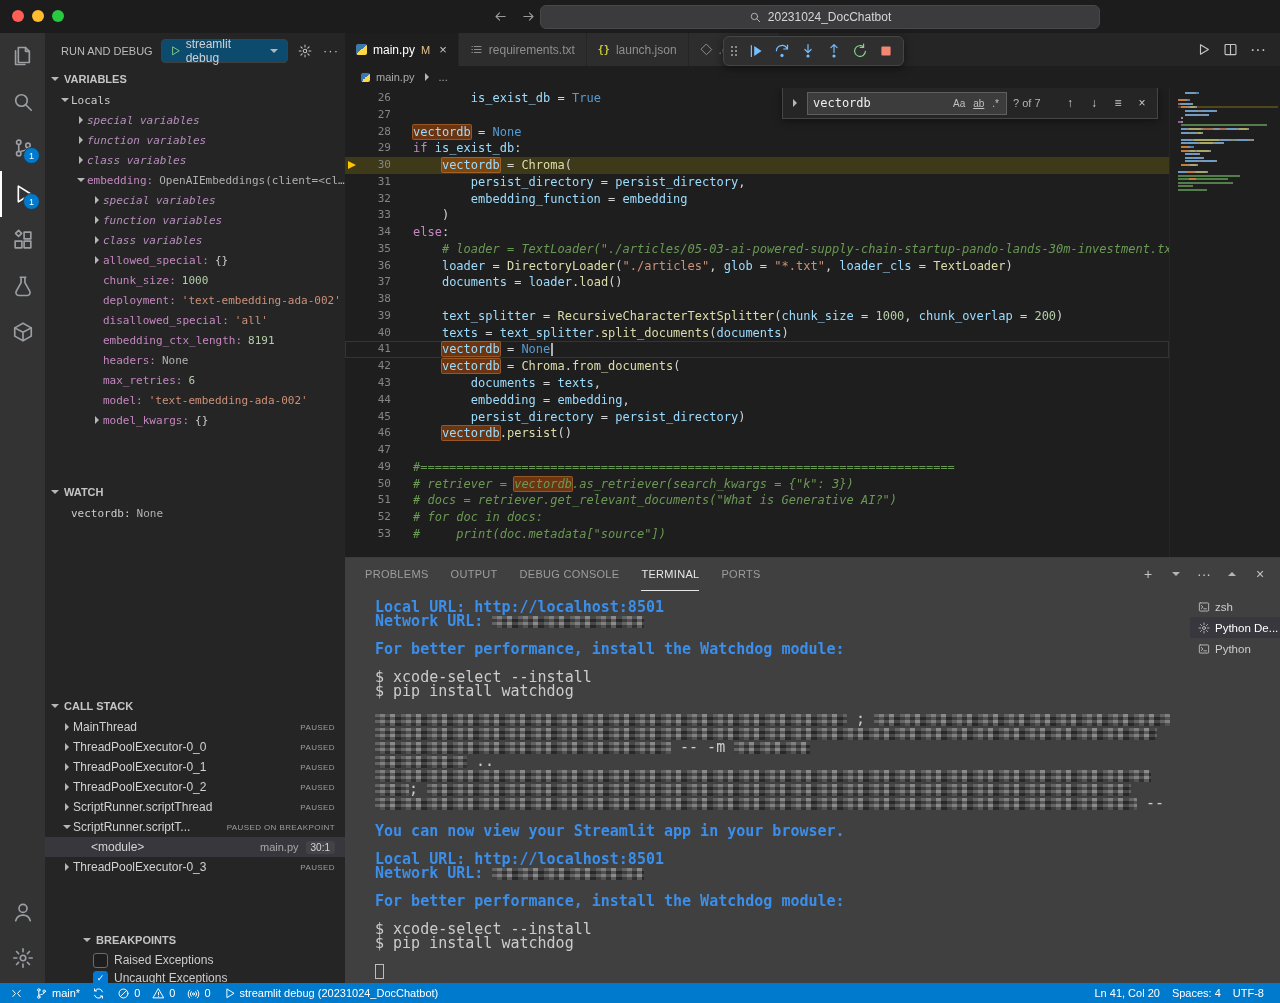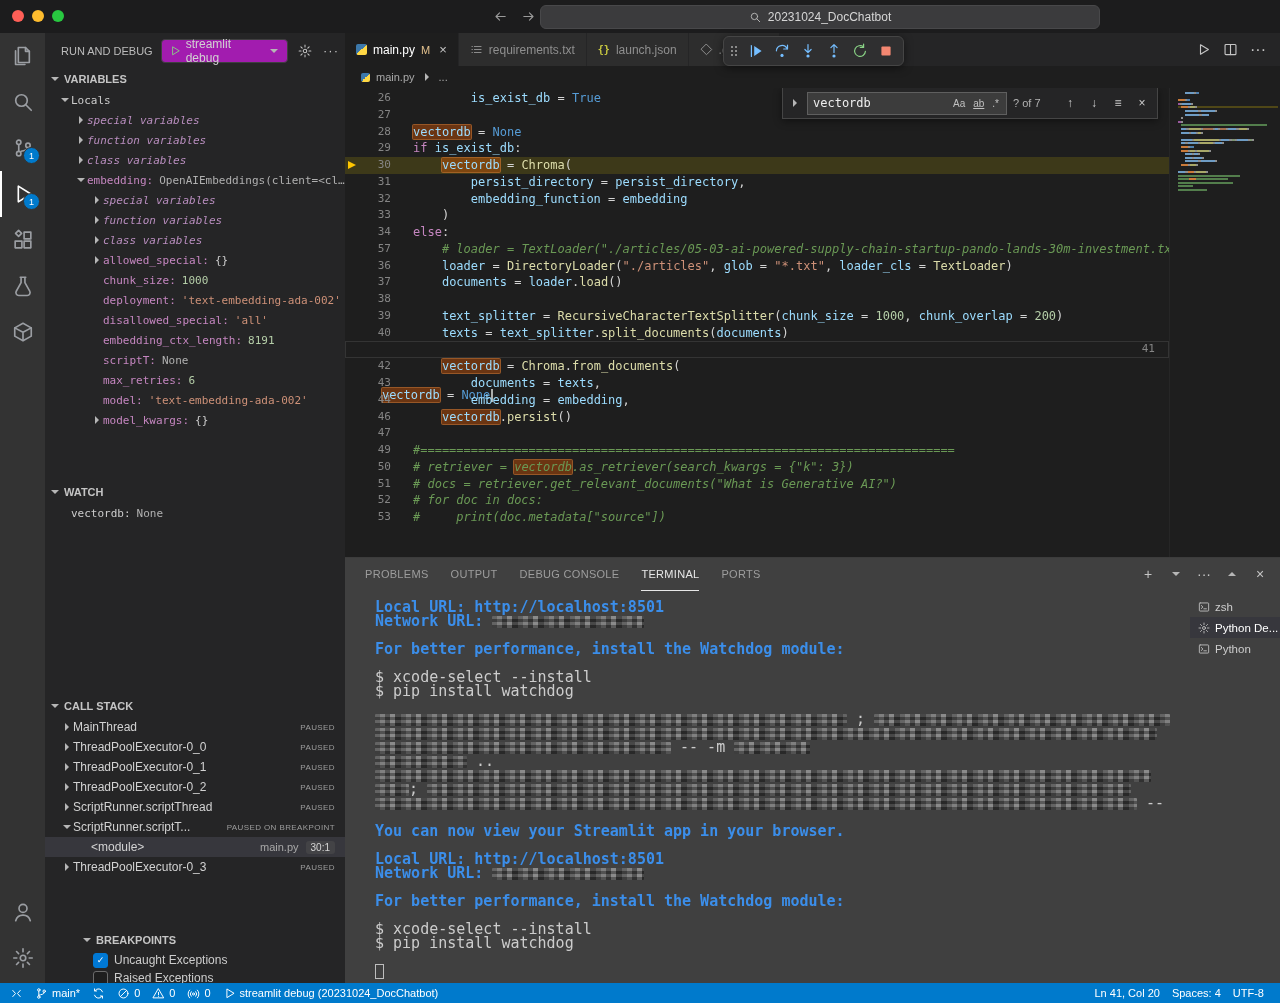--- a/index.html
+++ b/index.html
@@ -21,21 +21,21 @@
   #activitybar{position:absolute;left:0;top:33px;width:45px;bottom:20px;background:#333333;display:flex;flex-direction:column;}
   .ab-item{height:46px;display:flex;align-items:center;justify-content:center;position:relative;color:#9b9ea3;}
   .ab-item.active{color:#ffffff;box-shadow:inset 2px 0 0 #ffffff;}
   .ab-badge{position:absolute;right:5px;bottom:7px;min-width:15px;height:15px;background:#007acc;color:#fff;border-radius:50%;font-size:9px;display:flex;align-items:center;justify-content:center;border:1px solid #333;}
   #ab-bottom{margin-top:auto;padding-bottom:2px;}
 
   
   #sidebar{position:absolute;left:45px;top:33px;width:300px;bottom:20px;background:#252526;color:#cccccc;display:flex;flex-direction:column;overflow:hidden;}
   .sb-header{height:35px;flex:0 0 35px;display:flex;align-items:center;padding:0 6px 0 16px;gap:8px;}
   .sb-title{font-size:11px;color:#bcbcbc;white-space:nowrap;}
-  .run-pill{height:22px;background:#a21caf;border:1px solid #3f3f40;border-radius:4px;display:flex;align-items:center;gap:5px;padding:0 7px;font-size:12px;color:#d2d2d2;}
+  .run-pill{height:22px;background:#0c4a6e;border:1px solid #3f3f40;border-radius:4px;display:flex;align-items:center;gap:5px;padding:0 7px;font-size:12px;color:#d2d2d2;}
   .run-pill .playico{color:#89d185;display:flex;}
   .hdr-ico{color:#c5c5c5;display:flex;align-items:center;justify-content:center;width:20px;height:20px;}
   .dots{font-size:13px;letter-spacing:1px;color:#c5c5c5;}
 
   .section{overflow:hidden;display:flex;flex-direction:column;}
   #sec-vars{height:374px;flex:0 0 374px;}
   #sec-watch{height:214px;flex:0 0 214px;margin-top:39px;}
   #sec-stack{height:234px;flex:0 0 234px;}
   #sec-bp{flex:1;padding-left:32px;}
   .sec-h{height:22px;flex:0 0 22px;display:flex;align-items:center;gap:3px;padding-left:4px;font-size:11px;font-weight:bold;color:#c5c5c5;}
@@ -90,21 +90,21 @@
 
   #breadcrumb{height:22px;flex:0 0 22px;background:#1e1e1e;display:flex;align-items:center;gap:6px;padding-left:16px;font-size:11px;color:#a9a9a9;}
   #breadcrumb .pyicon{width:9px;height:9px;}
 
   #codewrap{flex:1;display:flex;position:relative;background:#1e1e1e;overflow:hidden;}
   #code{flex:1;padding-top:2px;font-family:"DejaVu Sans Mono",monospace;font-size:12px;line-height:16.78px;overflow:hidden;}
   .cl{display:flex;height:16.78px;white-space:pre;position:relative;}
   .cl .gut{flex:0 0 46px;text-align:right;padding-right:14px;color:#858585;font-size:11px;position:relative;}
   .cl.dbg{background:rgba(255,228,0,.14);}
   .cl.dbg .gut,{color:#c6c6c6;}
-  .cl.cur{box-shadow:inset 0 0 0 1px rgba(255,255,255,.10);flex-direction:column;}
+  .cl.cur{box-shadow:inset 0 0 0 1px rgba(255,255,255,.10);}
   .dbg-arrow{position:absolute;left:3px;top:4px;width:0;height:0;border-left:8px solid #ffc600;border-top:4.5px solid transparent;border-bottom:4.5px solid transparent;}
   .ltxt{padding-left:8px;white-space:pre;}
   .tk-v{color:#9cdcfe}.tk-o{color:#d4d4d4}.tk-k{color:#569cd6}.tk-p{color:#c586c0}
   .tk-f{color:#dcdcaa}.tk-s{color:#ce9178}.tk-n{color:#b5cea8}
   .tk-m{color:#6a9955;font-style:italic}
   .tk-ws{color:#d4d4d4}
   .match{background:rgba(234,92,0,.38);box-shadow:0 0 0 1px rgba(216,118,44,.65);border-radius:1px;}
   .caret{display:inline-block;width:1.5px;height:13px;background:#aeafad;vertical-align:middle;margin-left:1px;}
 
   #minimap{flex:0 0 100px;padding:4px 2px 0 8px;border-left:1px solid rgba(255,255,255,.04);overflow:hidden;}
@@ -330,21 +330,21 @@
             <span class="vname">disallowed_special:</span>
             <span class="vval str">'all'</span>
           </div>
           <div class="trow lvl3">
             <span class="chev"></span>
             <span class="vname">embedding_ctx_length:</span>
             <span class="vval num">8191</span>
           </div>
           <div class="trow lvl3">
             <span class="chev"></span>
-            <span class="vname">scriptT:</span>
+            <span class="vname">headers:</span>
             <span class="vval dim">None</span>
           </div>
           <div class="trow lvl3">
             <span class="chev"></span>
             <span class="vname">max_retries:</span>
             <span class="vval num">6</span>
           </div>
           <div class="trow lvl3">
             <span class="chev"></span>
             <span class="vname">model:</span>
@@ -422,26 +422,26 @@
         </div>
     </div>
 
     <div class="section" id="sec-bp">
       <div class="sec-h">
         <span class="chev d"></span>
         <span>BREAKPOINTS</span>
       </div>
       <div id="bp-rows">
           <div class="bp-row">
+            <span class="bp-box"></span>
+            <span class="bp-label">Raised Exceptions</span>
+          </div>
+          <div class="bp-row">
             <span class="bp-box on"></span>
             <span class="bp-label">Uncaught Exceptions</span>
-          </div>
-          <div class="bp-row">
-            <span class="bp-box"></span>
-            <span class="bp-label">Raised Exceptions</span>
           </div>
           <div class="bp-row">
             <span class="bp-box"></span>
             <span class="bp-label">User Uncaught TextLoader</span>
           </div>
           <div class="bp-row">
             <span class="bp-dot"></span>
             <span class="bp-box on"></span>
             <span class="bp-label">main.py</span>
             <span class="bp-badge">30</span>
@@ -549,30 +549,31 @@
       <div id="code">
           <div class="cl"><span class="gut">26</span><span class="ltxt"><span class="tk-ws">        </span><span class="tk-v">is_exist_db</span><span class="tk-o"> = </span><span class="tk-k">True</span></span></div>
           <div class="cl"><span class="gut">27</span><span class="ltxt"></span></div>
           <div class="cl"><span class="gut">28</span><span class="ltxt"><span class="tk-v match">vectordb</span><span class="tk-o"> = </span><span class="tk-k">None</span></span></div>
           <div class="cl"><span class="gut">29</span><span class="ltxt"><span class="tk-p">if</span><span class="tk-o"> </span><span class="tk-v">is_exist_db</span><span class="tk-o">:</span></span></div>
           <div class="cl dbg"><span class="gut">30<span class="dbg-arrow"></span></span><span class="ltxt"><span class="tk-ws">    </span><span class="tk-v match">vectordb</span><span class="tk-o"> = </span><span class="tk-f">Chroma</span><span class="tk-o">(</span></span></div>
           <div class="cl"><span class="gut">31</span><span class="ltxt"><span class="tk-ws">        </span><span class="tk-v">persist_directory</span><span class="tk-o"> = </span><span class="tk-v">persist_directory</span><span class="tk-o">,</span></span></div>
           <div class="cl"><span class="gut">32</span><span class="ltxt"><span class="tk-ws">        </span><span class="tk-v">embedding_function</span><span class="tk-o"> = </span><span class="tk-v">embedding</span></span></div>
           <div class="cl"><span class="gut">33</span><span class="ltxt"><span class="tk-ws">    </span><span class="tk-o">)</span></span></div>
           <div class="cl"><span class="gut">34</span><span class="ltxt"><span class="tk-p">else</span><span class="tk-o">:</span></span></div>
-          <div class="cl"><span class="gut">57</span><span class="ltxt"><span class="tk-ws">    </span><span class="tk-m"># loader = TextLoader("./articles/05-03-ai-powered-supply-chain-startup-pando-lands-30m-investment.txt")</span></span></div>
+          <div class="cl"><span class="gut">35</span><span class="ltxt"><span class="tk-ws">    </span><span class="tk-m"># loader = TextLoader("./articles/05-03-ai-powered-supply-chain-startup-pando-lands-30m-investment.txt")</span></span></div>
           <div class="cl"><span class="gut">36</span><span class="ltxt"><span class="tk-ws">    </span><span class="tk-v">loader</span><span class="tk-o"> = </span><span class="tk-f">DirectoryLoader</span><span class="tk-o">(</span><span class="tk-s">"./articles"</span><span class="tk-o">, </span><span class="tk-v">glob</span><span class="tk-o"> = </span><span class="tk-s">"*.txt"</span><span class="tk-o">, </span><span class="tk-v">loader_cls</span><span class="tk-o"> = </span><span class="tk-f">TextLoader</span><span class="tk-o">)</span></span></div>
           <div class="cl"><span class="gut">37</span><span class="ltxt"><span class="tk-ws">    </span><span class="tk-v">documents</span><span class="tk-o"> = </span><span class="tk-v">loader</span><span class="tk-o">.</span><span class="tk-f">load</span><span class="tk-o">()</span></span></div>
           <div class="cl"><span class="gut">38</span><span class="ltxt"></span></div>
           <div class="cl"><span class="gut">39</span><span class="ltxt"><span class="tk-ws">    </span><span class="tk-v">text_splitter</span><span class="tk-o"> = </span><span class="tk-f">RecursiveCharacterTextSplitter</span><span class="tk-o">(</span><span class="tk-v">chunk_size</span><span class="tk-o"> = </span><span class="tk-n">1000</span><span class="tk-o">, </span><span class="tk-v">chunk_overlap</span><span class="tk-o"> = </span><span class="tk-n">200</span><span class="tk-o">)</span></span></div>
           <div class="cl"><span class="gut">40</span><span class="ltxt"><span class="tk-ws">    </span><span class="tk-v">texts</span><span class="tk-o"> = </span><span class="tk-v">text_splitter</span><span class="tk-o">.</span><span class="tk-f">split_documents</span><span class="tk-o">(</span><span class="tk-v">documents</span><span class="tk-o">)</span></span></div>
           <div class="cl cur"><span class="gut">41</span><span class="ltxt"><span class="tk-ws">    </span><span class="tk-v match">vectordb</span><span class="tk-o"> = </span><span class="tk-k">None</span><span class="caret"></span></span></div>
           <div class="cl"><span class="gut">42</span><span class="ltxt"><span class="tk-ws">    </span><span class="tk-v match">vectordb</span><span class="tk-o"> = </span><span class="tk-f">Chroma</span><span class="tk-o">.</span><span class="tk-f">from_documents</span><span class="tk-o">(</span></span></div>
           <div class="cl"><span class="gut">43</span><span class="ltxt"><span class="tk-ws">        </span><span class="tk-v">documents</span><span class="tk-o"> = </span><span class="tk-v">texts</span><span class="tk-o">,</span></span></div>
           <div class="cl"><span class="gut">44</span><span class="ltxt"><span class="tk-ws">        </span><span class="tk-v">embedding</span><span class="tk-o"> = </span><span class="tk-v">embedding</span><span class="tk-o">,</span></span></div>
+          <div class="cl"><span class="gut">45</span><span class="ltxt"><span class="tk-ws">        </span><span class="tk-v">persist_directory</span><span class="tk-o"> = </span><span class="tk-v">persist_directory</span><span class="tk-o">)</span></span></div>
           <div class="cl"><span class="gut">46</span><span class="ltxt"><span class="tk-ws">    </span><span class="tk-v match">vectordb</span><span class="tk-o">.</span><span class="tk-f">persist</span><span class="tk-o">()</span></span></div>
           <div class="cl"><span class="gut">47</span><span class="ltxt"></span></div>
           <div class="cl"><span class="gut">49</span><span class="ltxt"><span class="tk-m">#==========================================================================</span></span></div>
           <div class="cl"><span class="gut">50</span><span class="ltxt"><span class="tk-m"># retriever = </span><span class="tk-m match">vectordb</span><span class="tk-m">.as_retriever(search_kwargs = {"k": 3})</span></span></div>
           <div class="cl"><span class="gut">51</span><span class="ltxt"><span class="tk-m"># docs = retriever.get_relevant_documents("What is Generative AI?")</span></span></div>
           <div class="cl"><span class="gut">52</span><span class="ltxt"><span class="tk-m"># for doc in docs:</span></span></div>
           <div class="cl"><span class="gut">53</span><span class="ltxt"><span class="tk-m">#     print(doc.metadata["source"])</span></span></div>
         </div>
       <div id="minimap">
           <div class="mm-line">

